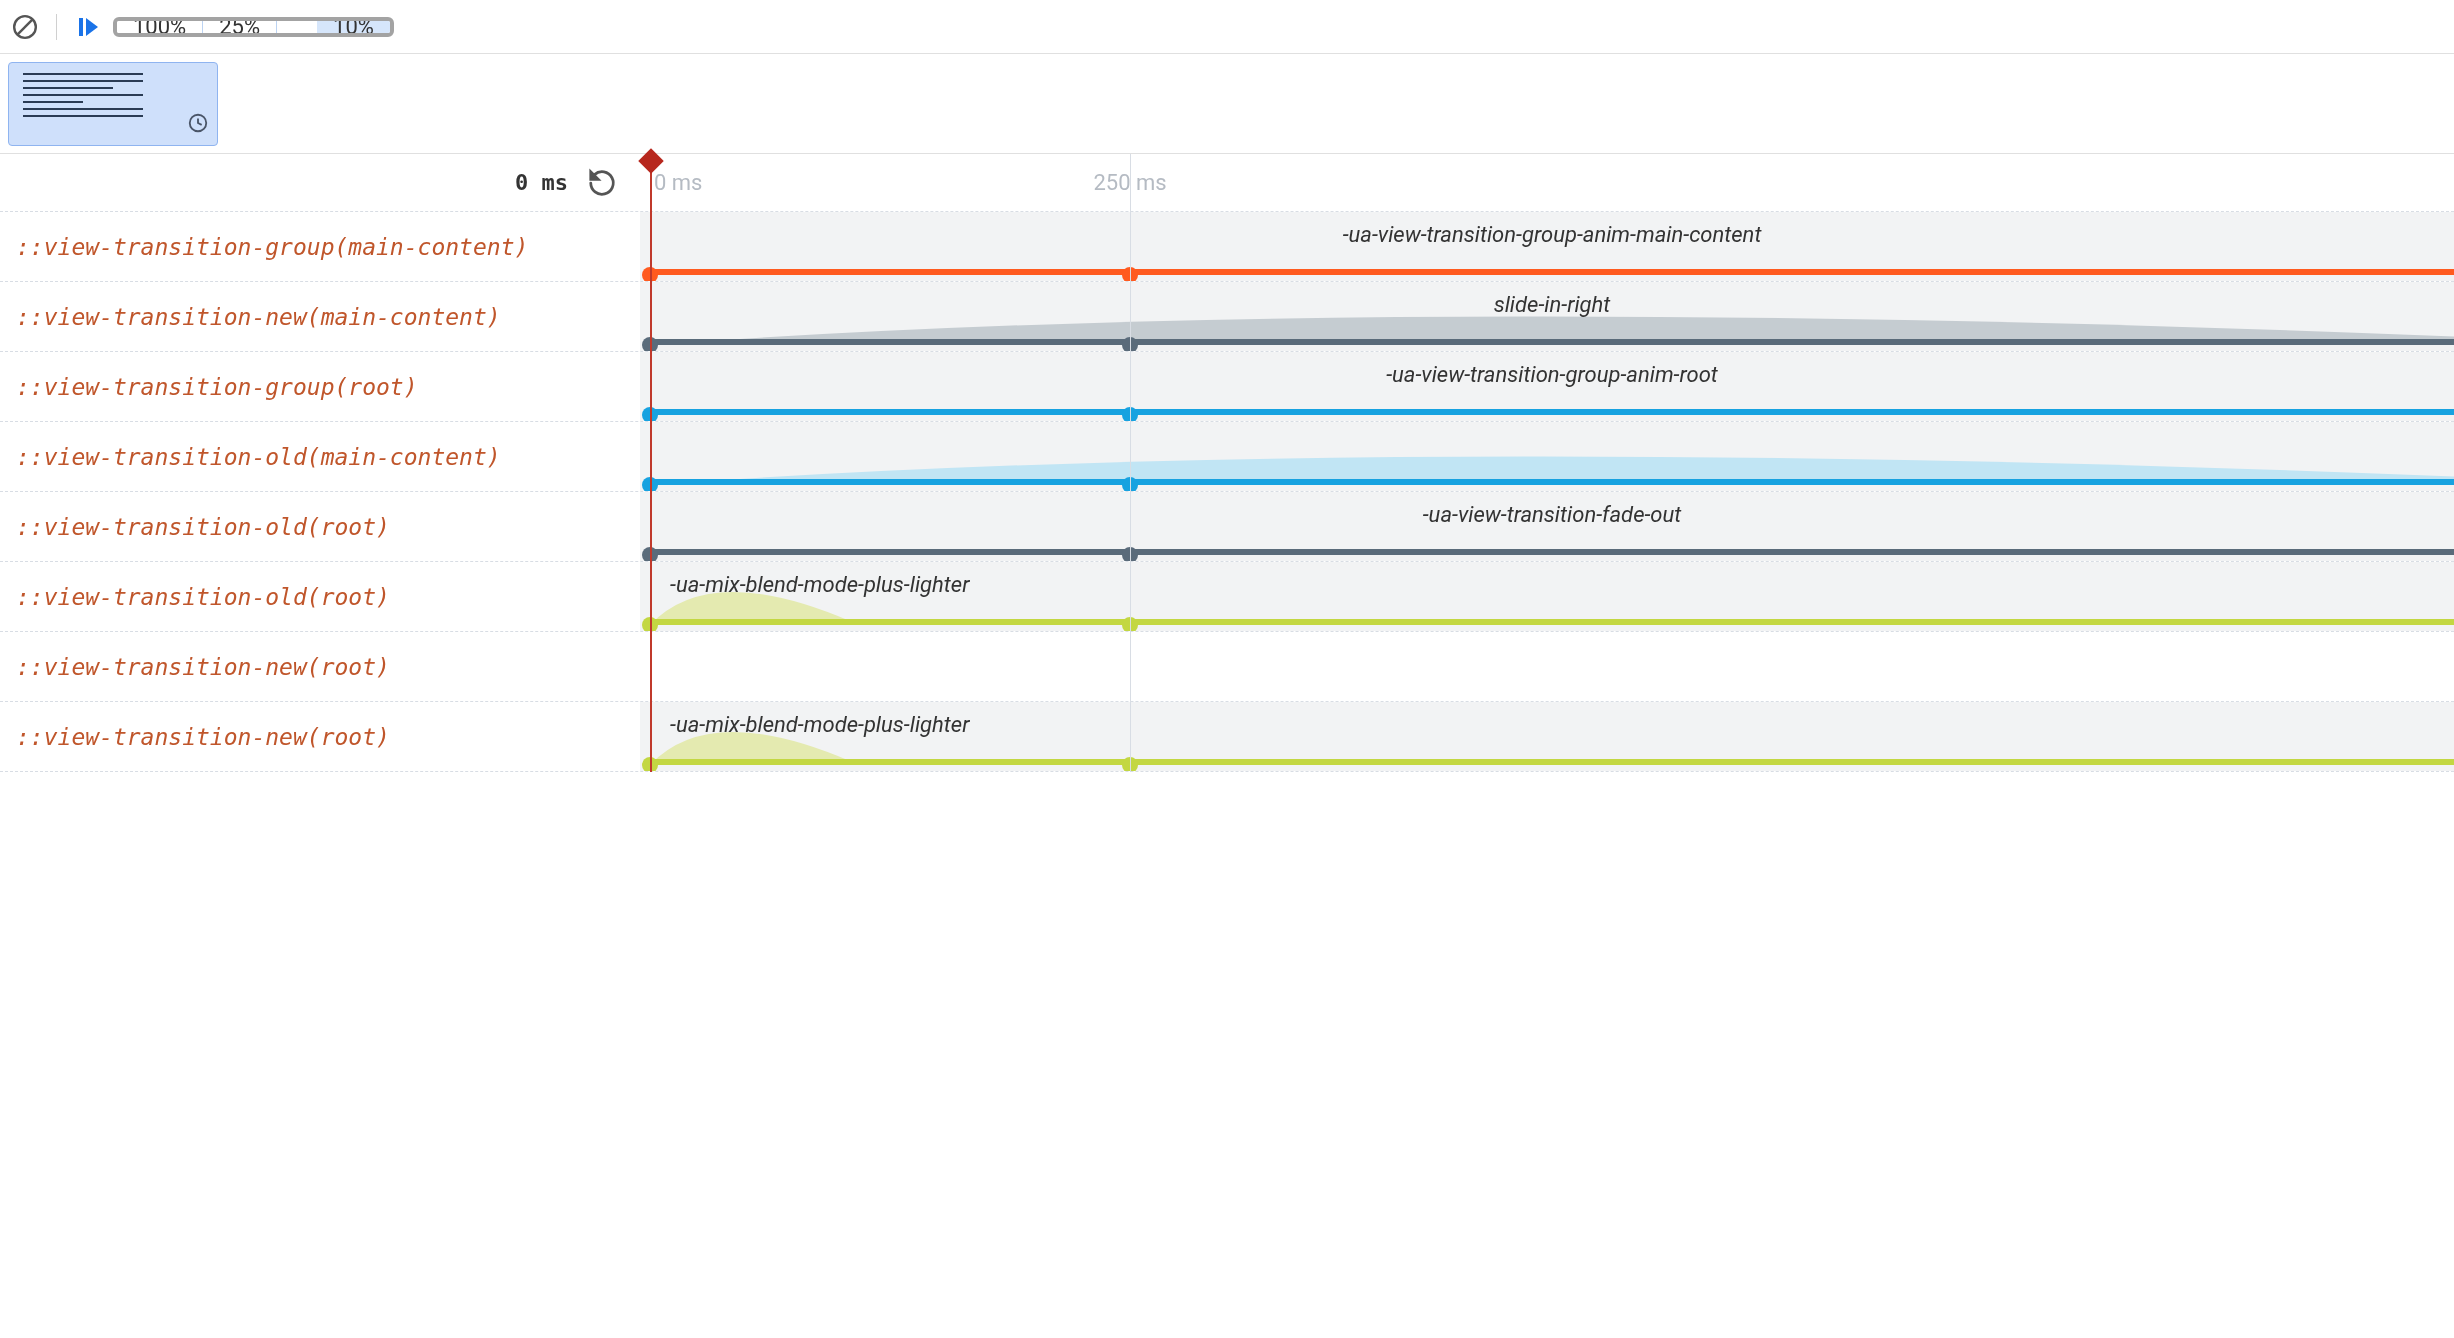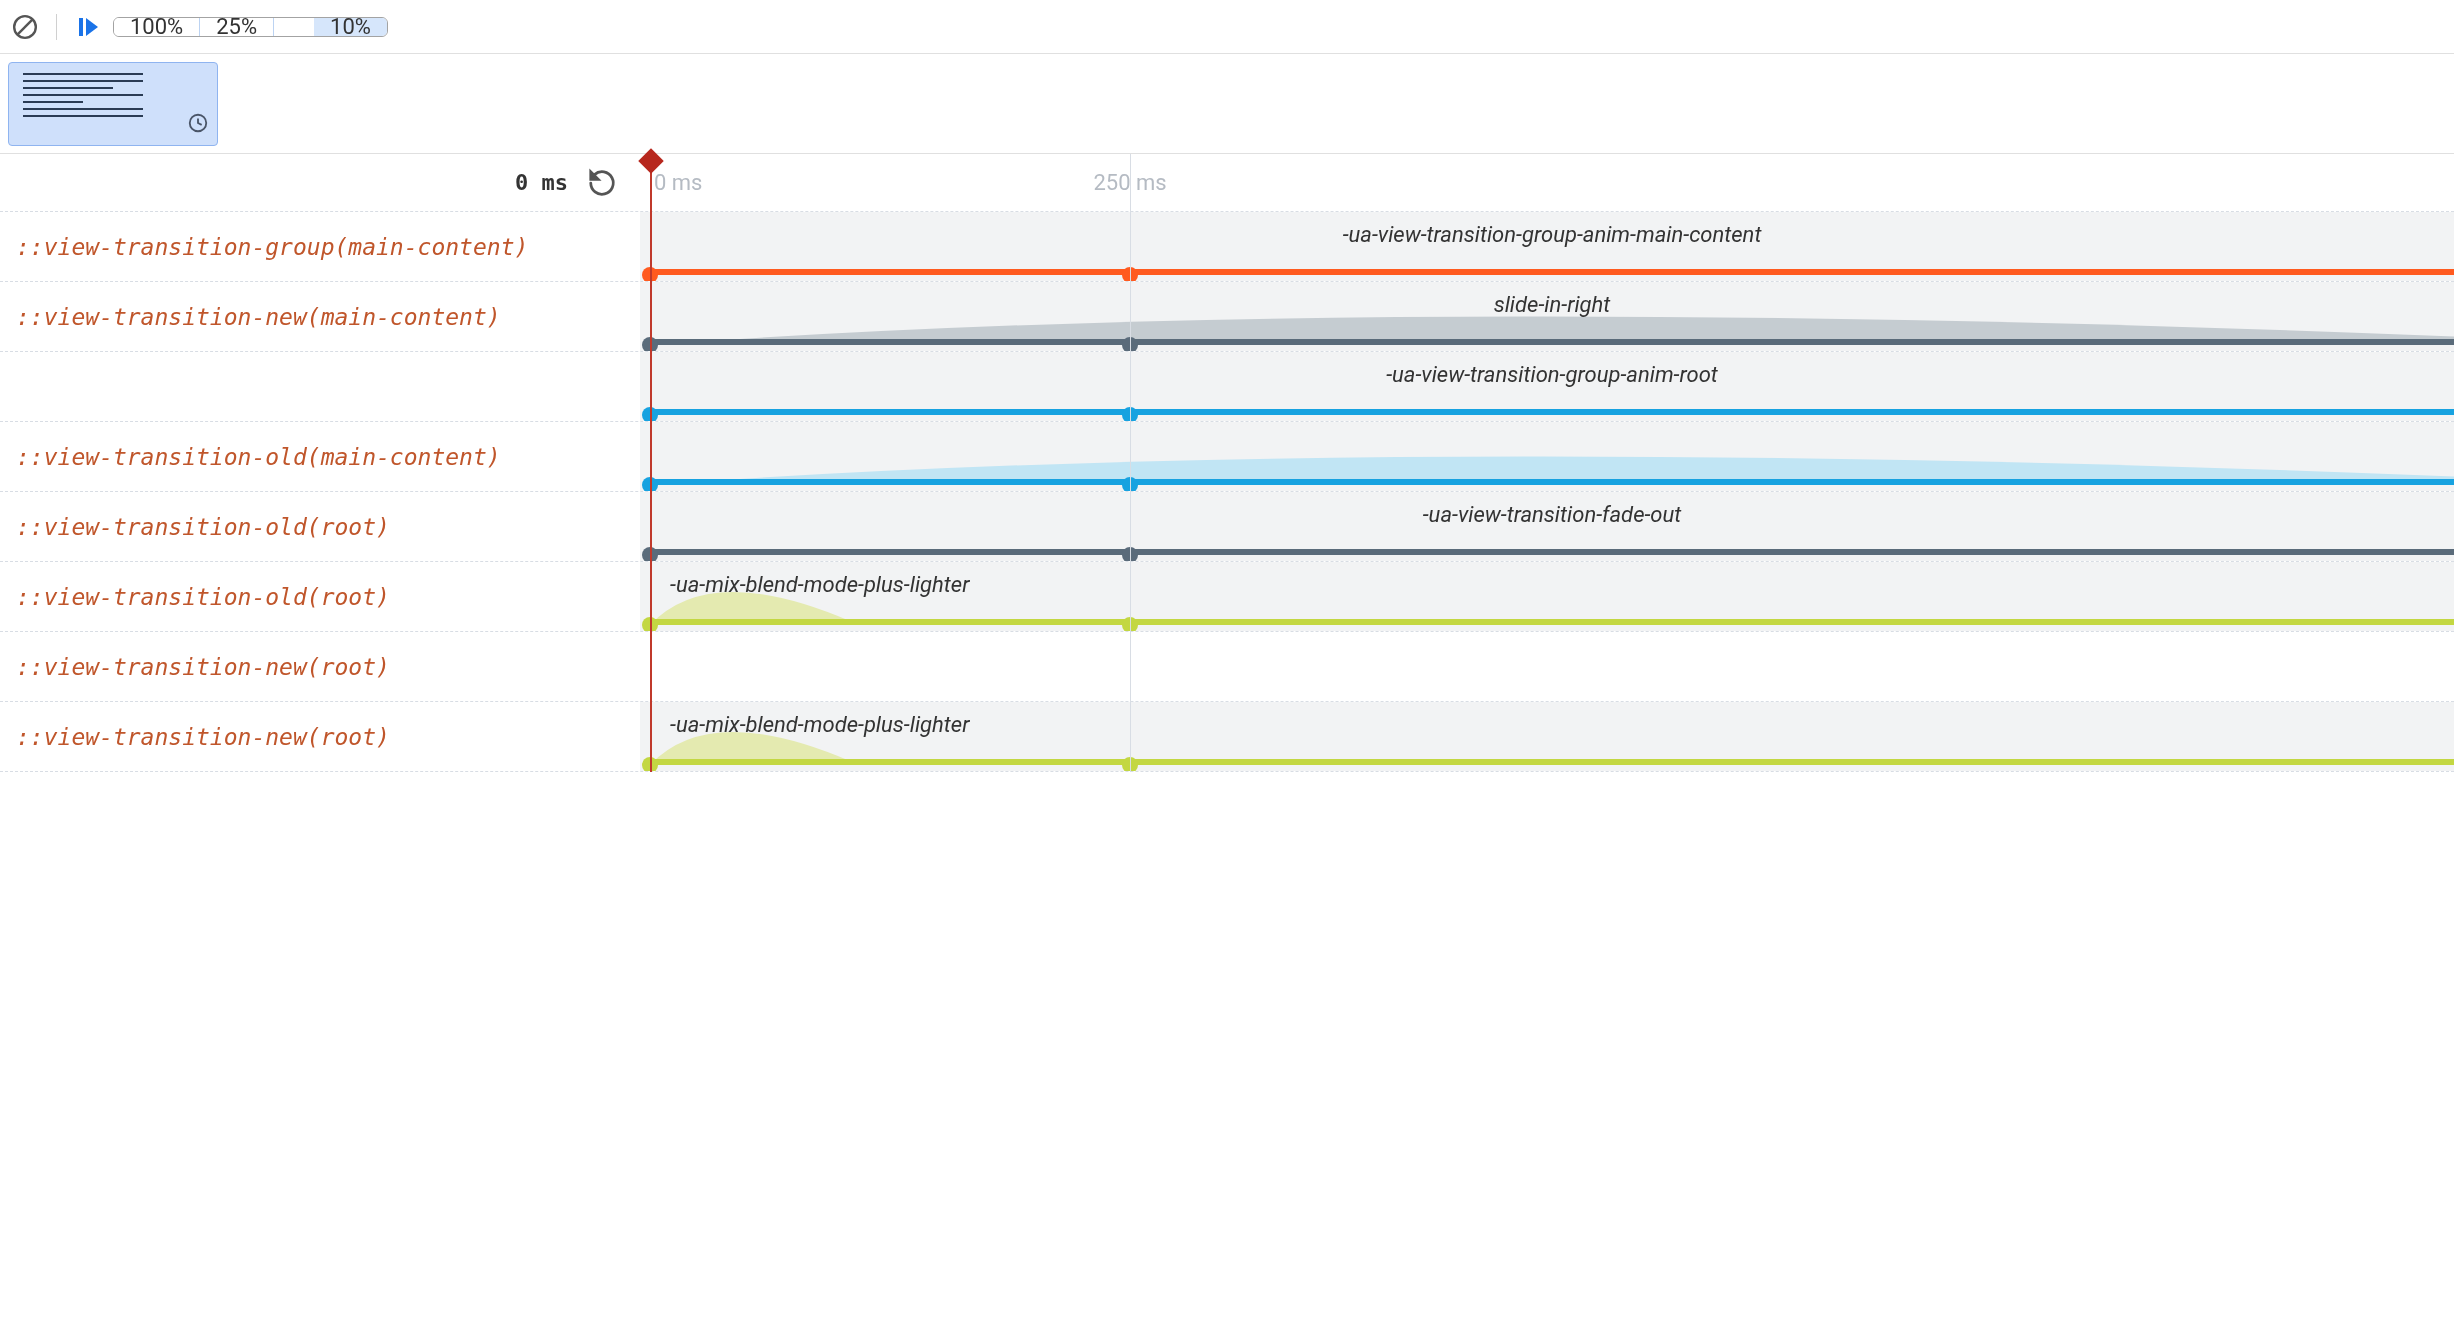--- a/index.html
+++ b/index.html
@@ -30,21 +30,21 @@
   }
   .btn-play {
     width: 34px; height: 34px;
     display: flex; align-items: center; justify-content: center;
     cursor: pointer;
     border-radius: 4px;
     color: #1a73e8;
   }
   .speed-group {
     display: flex;
-    border: 1px solid #a3a3a3;
+    border: 4px solid #a3a3a3;
     border-radius: 6px;
     overflow: hidden;
     height: 20px;
   }
   .speed-btn {
     padding: 0 16px;
     display: flex; align-items: center;
     font-size: 22px;
     cursor: pointer;
     border-right: 1px solid #bcd3f2;
@@ -289,20 +289,21 @@
             <path d="M0,60 Q40,10 100,52 L100,60 Z" fill="#c5ccd1"></path>
           </svg>
         </div>
         <div class="anim-label">slide-in-right</div>
         <div class="anim-bar" style="background: rgb(90, 107, 122);"></div>
         <div class="keyframe-dot start" style="background: rgb(90, 107, 122);"></div>
         <div class="keyframe-dot" style="background: rgb(90, 107, 122); left: 490px;"></div>
       </div>
     </div>
     <div class="row">
+      <div class="row-label">::view-transition-group(root)</div>
       <div class="row-track">
         <div class="anim-label">-ua-view-transition-group-anim-root</div>
         <div class="anim-bar" style="background: rgb(23, 162, 224);"></div>
         <div class="keyframe-dot start" style="background: rgb(23, 162, 224);"></div>
         <div class="keyframe-dot" style="background: rgb(23, 162, 224); left: 490px;"></div>
       </div>
     </div>
     <div class="row">
       <div class="row-label">::view-transition-old(main-content)</div>
       <div class="row-track">

